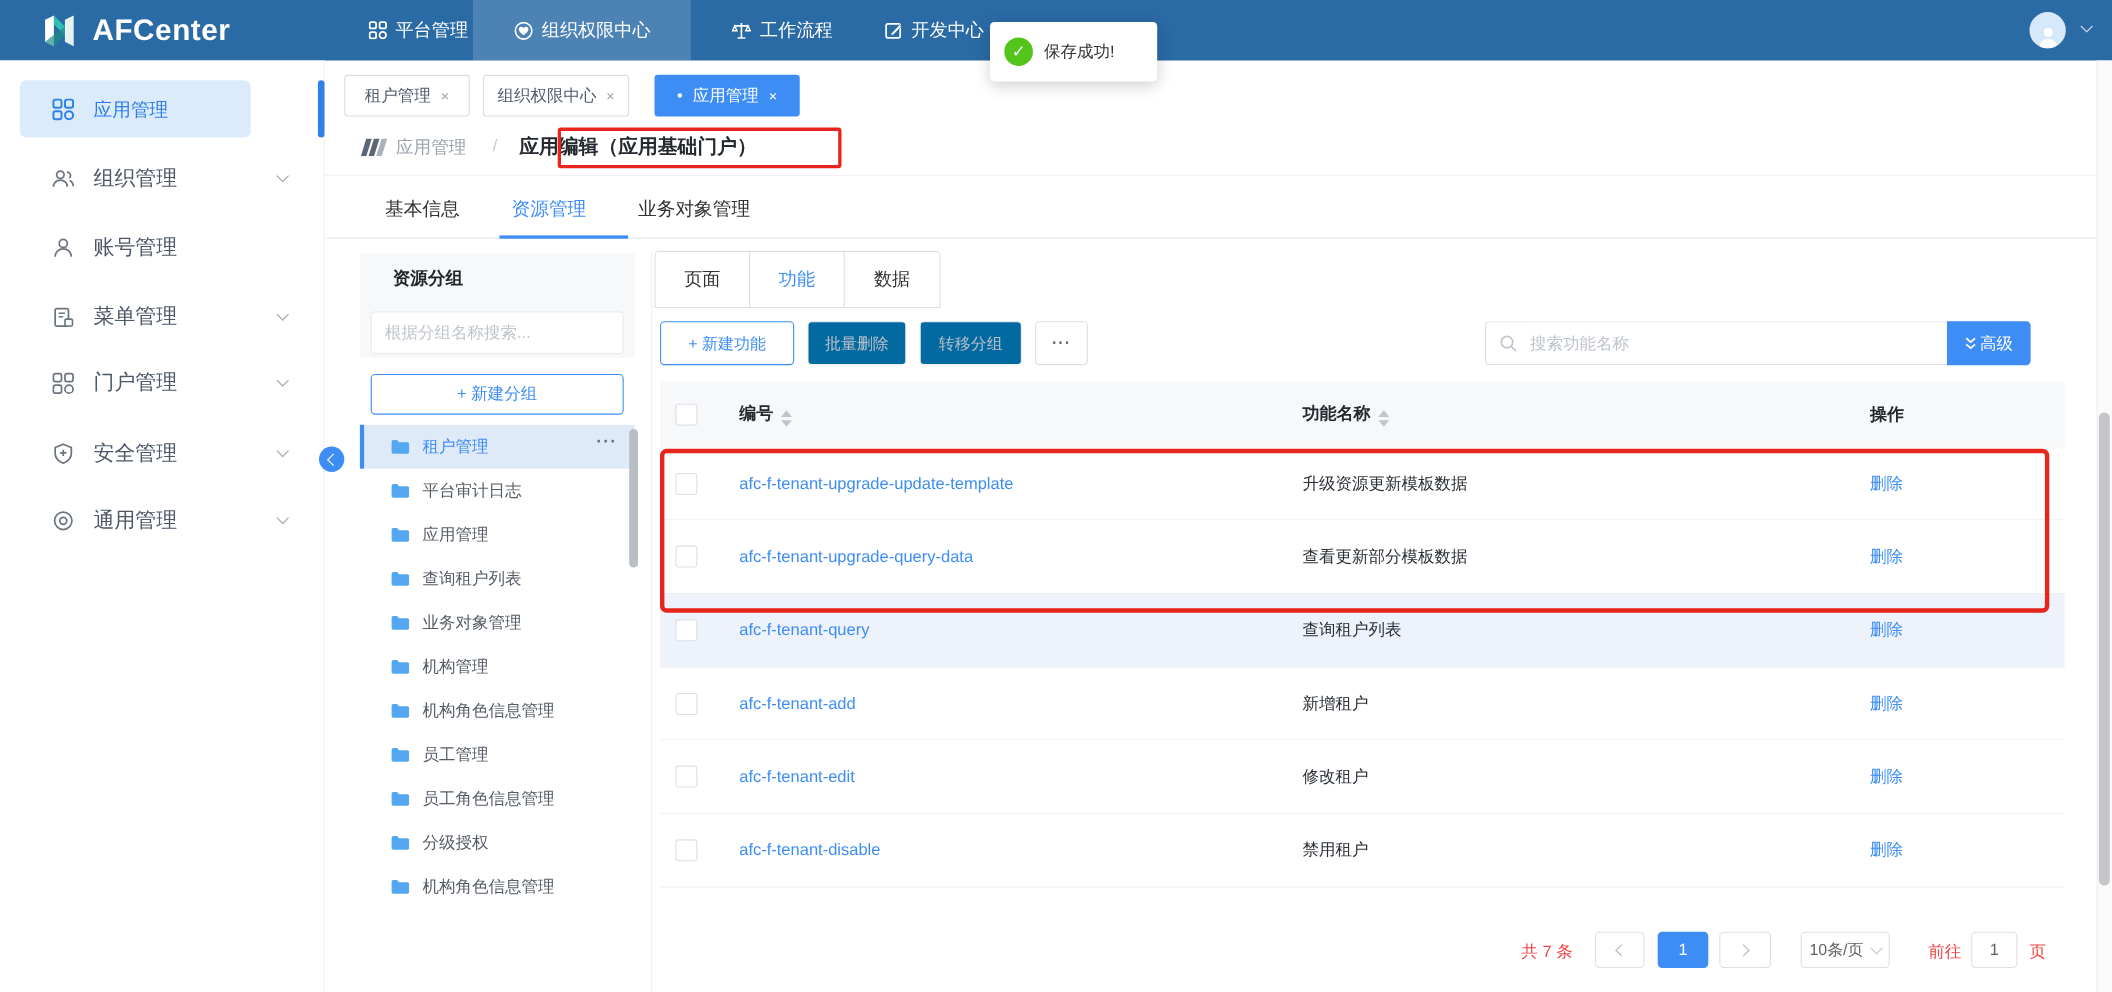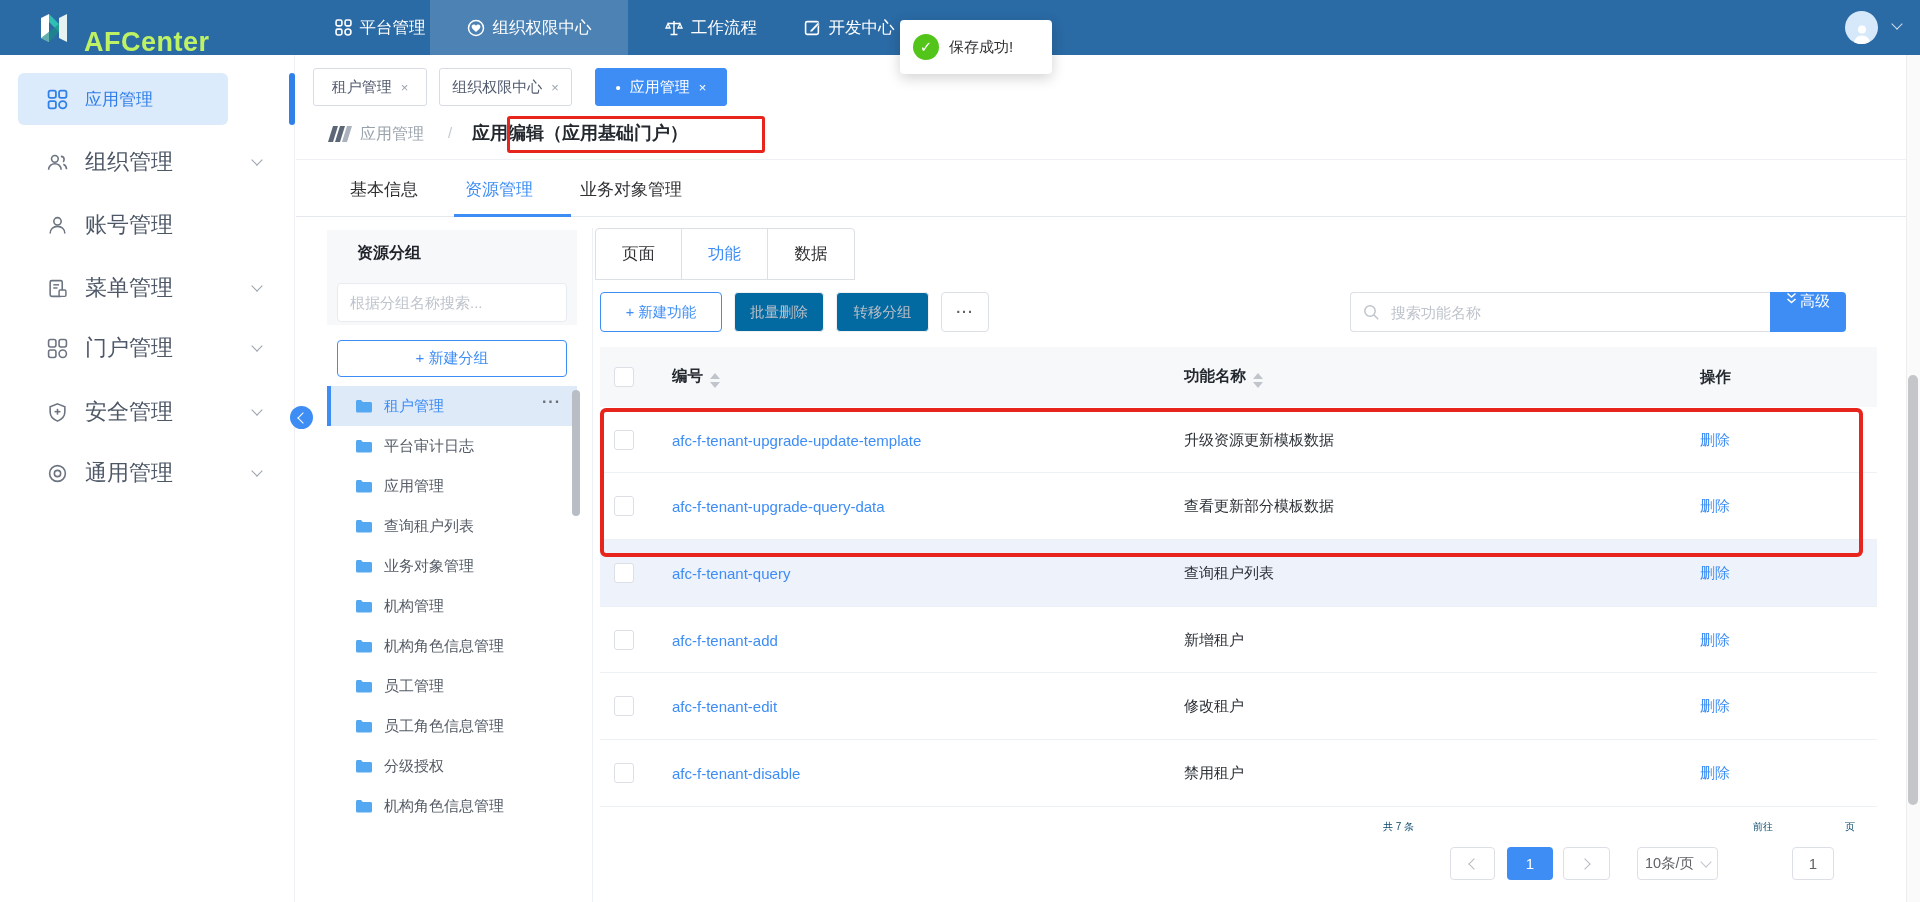--- a/index.html
+++ b/index.html
@@ -4,38 +4,38 @@
 <style>
   * { margin:0; padding:0; box-sizing:border-box; }
   html,body { background:#e9ebee; }
   .screen { position:relative; width:1920px; height:902px; background:#fff; overflow:hidden;
             font-family:"Liberation Sans","DejaVu Sans",sans-serif; color:#303133; }
   .abs { position:absolute; }
 
   
   .navbar { position:absolute; left:0; top:0; width:1920px; height:55px; background:#2a6aa5; }
   .brand-text { position:absolute; left:84px; top:0; height:55px; line-height:55px;
-                color:#bef264; font-size:27px; font-weight:600; letter-spacing:.5px;margin-top:15px; }
+                color:#ffffff; font-size:27px; font-weight:600; letter-spacing:.5px; }
   .nav-item { position:absolute; top:0; height:55px; display:flex; align-items:center; justify-content:center;
               gap:8px; color:#fff; font-size:16.5px; cursor:pointer; }
   .nav-item.active { background:rgba(255,255,255,.17); }
 
   
   .toast { position:absolute; left:900px; top:20px; width:152px; height:54px; background:#fff;
            border-radius:4px; box-shadow:0 4px 14px rgba(0,0,0,.18); display:flex; align-items:center;
            padding-left:13px; gap:10px; z-index:60; }
   .toast-check { width:26px; height:26px; border-radius:50%; background:#52c41a; color:#fff;
                  display:flex; align-items:center; justify-content:center; font-size:15px; }
   .toast-msg { font-size:15px; color:#303133; }
 
   
   .sidebar { position:absolute; left:0; top:55px; width:295px; height:847px; background:#fff;
              border-right:1px solid #eef0f3; }
   .side-item { position:absolute; left:0; width:295px; height:40px; display:flex; align-items:center;
-               color:#4d5766; font-size:22px; cursor:pointer; }
+               color:#4d5766; font-size:19px; cursor:pointer; }
   .side-item .s-ico { position:absolute; left:47px; width:21px; height:21px; }
   .side-item .s-label { position:absolute; left:85px; }
   .side-item .s-chev { position:absolute; left:253px; color:#9aa3ad; }
   .side-active-pill { position:absolute; left:18px; top:18px; width:210px; height:52px; border-radius:6px;
                       background:#dcebfb; color:#2f7ee8; font-size:17px; font-weight:500; }
   .side-active-pill .s-ico { left:29px; }
   .side-active-pill .s-label { left:67px; }
   .side-indicator { position:absolute; left:289px; top:18px; width:6px; height:52px; background:#2f80e8; border-radius:3px; }
   .collapse-btn { position:absolute; left:290px; top:406px; width:23px; height:23px; border-radius:50%;
                   background:#3d8df5; color:#fff; display:flex; align-items:center; justify-content:center;
@@ -96,41 +96,41 @@
          display:flex; align-items:center; justify-content:center; cursor:pointer; font-family:inherit; }
   .btn-blue-outline { background:#fff; border:1px solid #3d8df5; color:#3d8df5; }
   .btn-disabled { background:#0369a1; border:1px solid #f0f1f3; color:#bcc0c8; cursor:not-allowed; }
   .btn-plain { background:#fff; border:1px solid #dcdfe6; color:#606266; font-weight:700; letter-spacing:1px; }
   .fn-search { position:absolute; left:1350px; top:292px; width:420px; height:40px; border:1px solid #dcdfe6;
                border-right:none; border-radius:4px 0 0 4px; background:#fff; padding:0 12px 0 40px;
                font-size:15px; color:#303133; font-family:inherit; }
   .fn-search::placeholder { color:#bfc4cc; }
   .adv-btn { position:absolute; left:1770px; top:292px; width:76px; height:40px; background:#3d8df5;
              border:none; border-radius:0 4px 4px 0; color:#fff; font-size:15px; display:flex;
-             align-items:flex-start; justify-content:center; gap:3px; cursor:pointer; }
+             align-items:center; justify-content:center; gap:3px; cursor:pointer; }
 
   
   .thead { position:absolute; left:600px; top:347px; width:1277px; height:60px; background:#f7f8fa; }
   .trow { position:absolute; left:600px; width:1277px; height:66px; background:#fff; border-bottom:1px solid #edf0f5; }
   .trow.hl { background:#eef2fb; }
   .cb { position:absolute; left:14px; width:20px; height:20px; border:1px solid #dcdfe6; border-radius:3px;
         background:#fff; cursor:pointer; }
   .th-label { position:absolute; font-size:15.5px; font-weight:700; color:#24292f; }
   .td-code { position:absolute; left:72px; font-size:15px; color:#3d8df5; cursor:pointer; }
   .td-name { position:absolute; left:584px; font-size:15px; color:#2b3036; }
   .td-action { position:absolute; left:1100px; font-size:15px; color:#3d8df5; cursor:pointer; }
   .vmid { top:50%; transform:translateY(-50%); }
   .sorter { display:inline-flex; flex-direction:column; gap:3px; margin-left:7px; vertical-align:2px; }
   .tri-up { width:0; height:0; border-left:5px solid transparent; border-right:5px solid transparent;
             border-bottom:6px solid #c0c4cc; }
   .tri-dn { width:0; height:0; border-left:5px solid transparent; border-right:5px solid transparent;
             border-top:6px solid #c0c4cc; }
 
   
-  .pg-text { position:absolute; top:820px; font-size:10px; color:#0c4a6e; }
+  .pg-text { position:absolute; top:856px; font-size:15px; color:#ef4444; }
   .pg-btn { position:absolute; top:847px; height:33px; border:1px solid #dcdfe6; border-radius:4px;
             background:#fff; display:flex; align-items:center; justify-content:center; color:#b4bac0; cursor:pointer; }
   .pg-cur { position:absolute; top:847px; width:46px; height:33px; background:#3d8df5; border-radius:4px;
             color:#fff; font-size:15px; display:flex; align-items:center; justify-content:center; cursor:pointer; }
   .pg-select { position:absolute; left:1637px; top:847px; width:81px; height:33px; border:1px solid #dcdfe6;
                border-radius:4px; background:#fff; font-size:14.5px; color:#606266; display:flex;
                align-items:center; justify-content:center; gap:8px; cursor:pointer; }
   .pg-input { position:absolute; left:1792px; top:847px; width:42px; height:33px; border:1px solid #dcdfe6;
               border-radius:4px; text-align:center; font-size:15px; color:#606266; font-family:inherit; }
 

